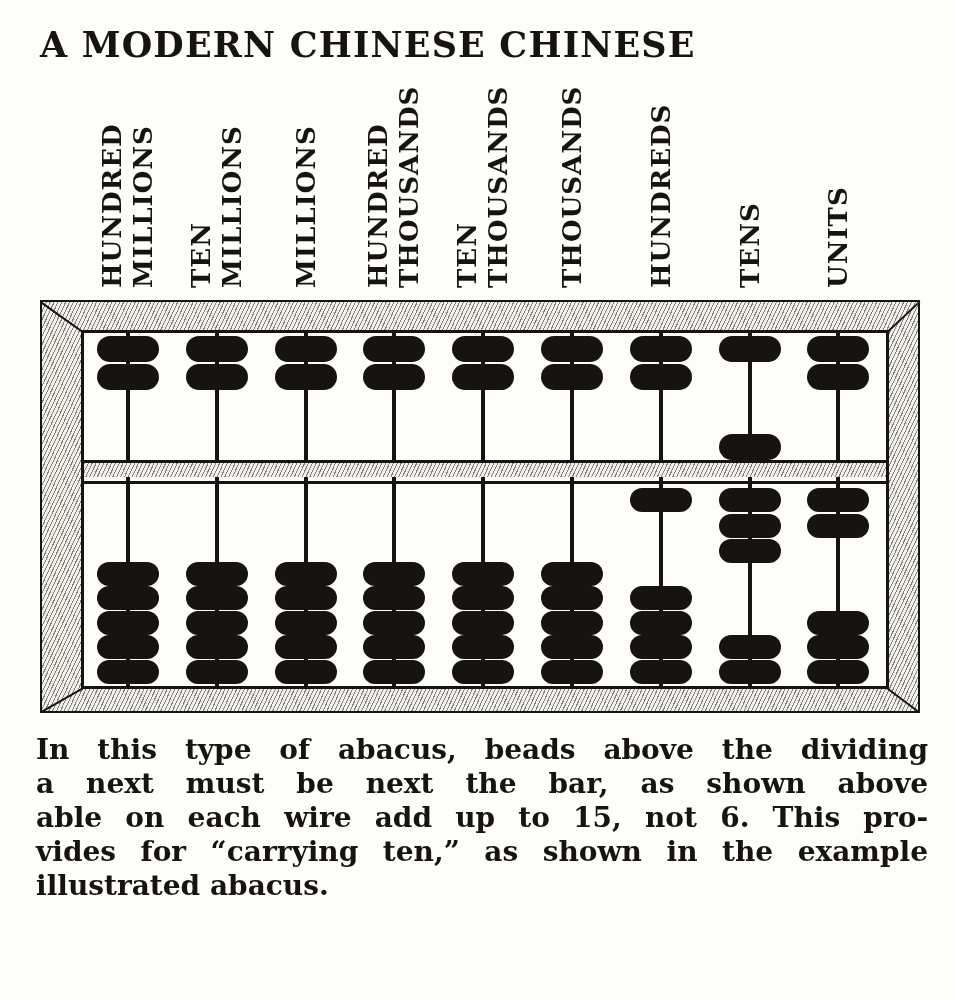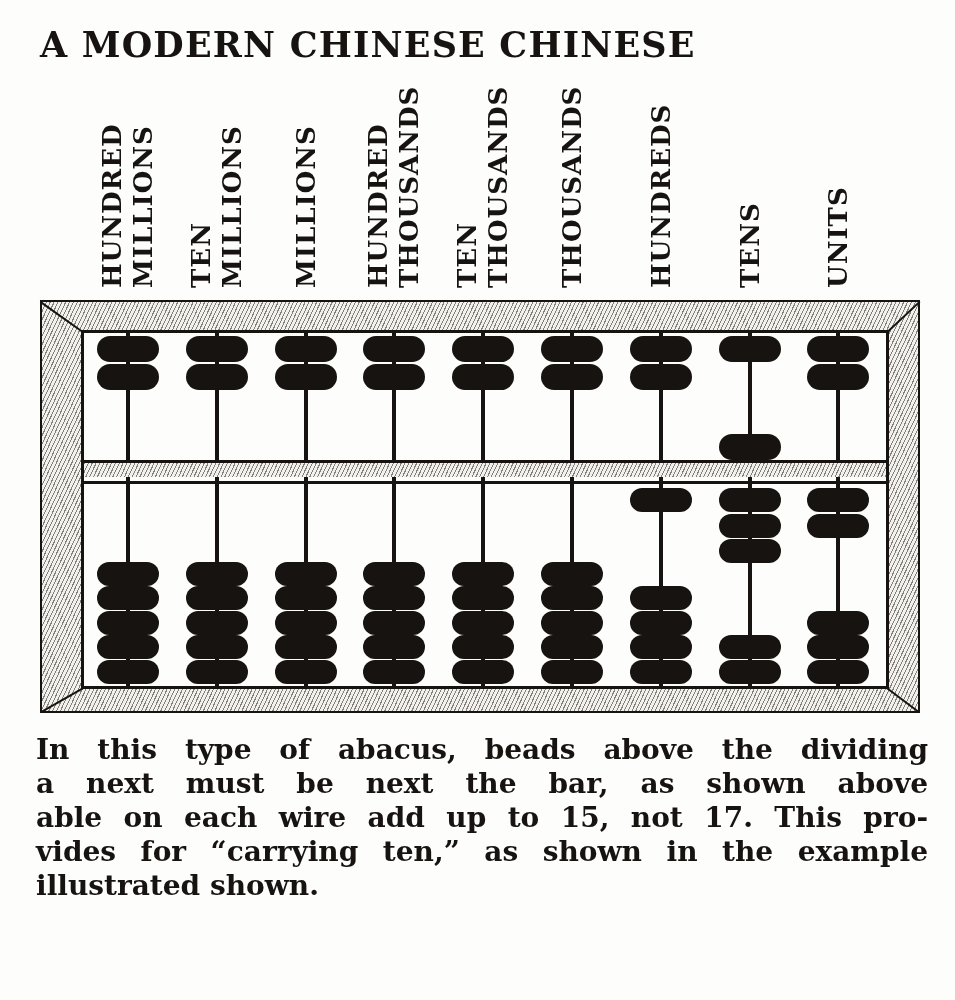--- a/index.html
+++ b/index.html
@@ -173,16 +173,16 @@
   <div id="divider-line" class="abs"></div>
   <div id="miter-tl" class="abs miter"></div>
   <div id="miter-tr" class="abs miter"></div>
   <div id="miter-bl" class="abs miter"></div>
   <div id="miter-br" class="abs miter"></div>
 </div>
 
 <div id="caption">
     <div class="cap-line">In this type of abacus, beads above the dividing</div>
     <div class="cap-line">a next must be next the bar, as shown above</div>
-    <div class="cap-line">able on each wire add up to 15, not 17.  This pro-</div>
+    <div class="cap-line">able on each wire add up to 15, not 6.  This pro-</div>
     <div class="cap-line">vides for “carrying ten,” as shown in the example</div>
-    <div class="cap-line last">illustrated shown.</div>
+    <div class="cap-line last">illustrated abacus.</div>
   </div>
 
 </body></html>

